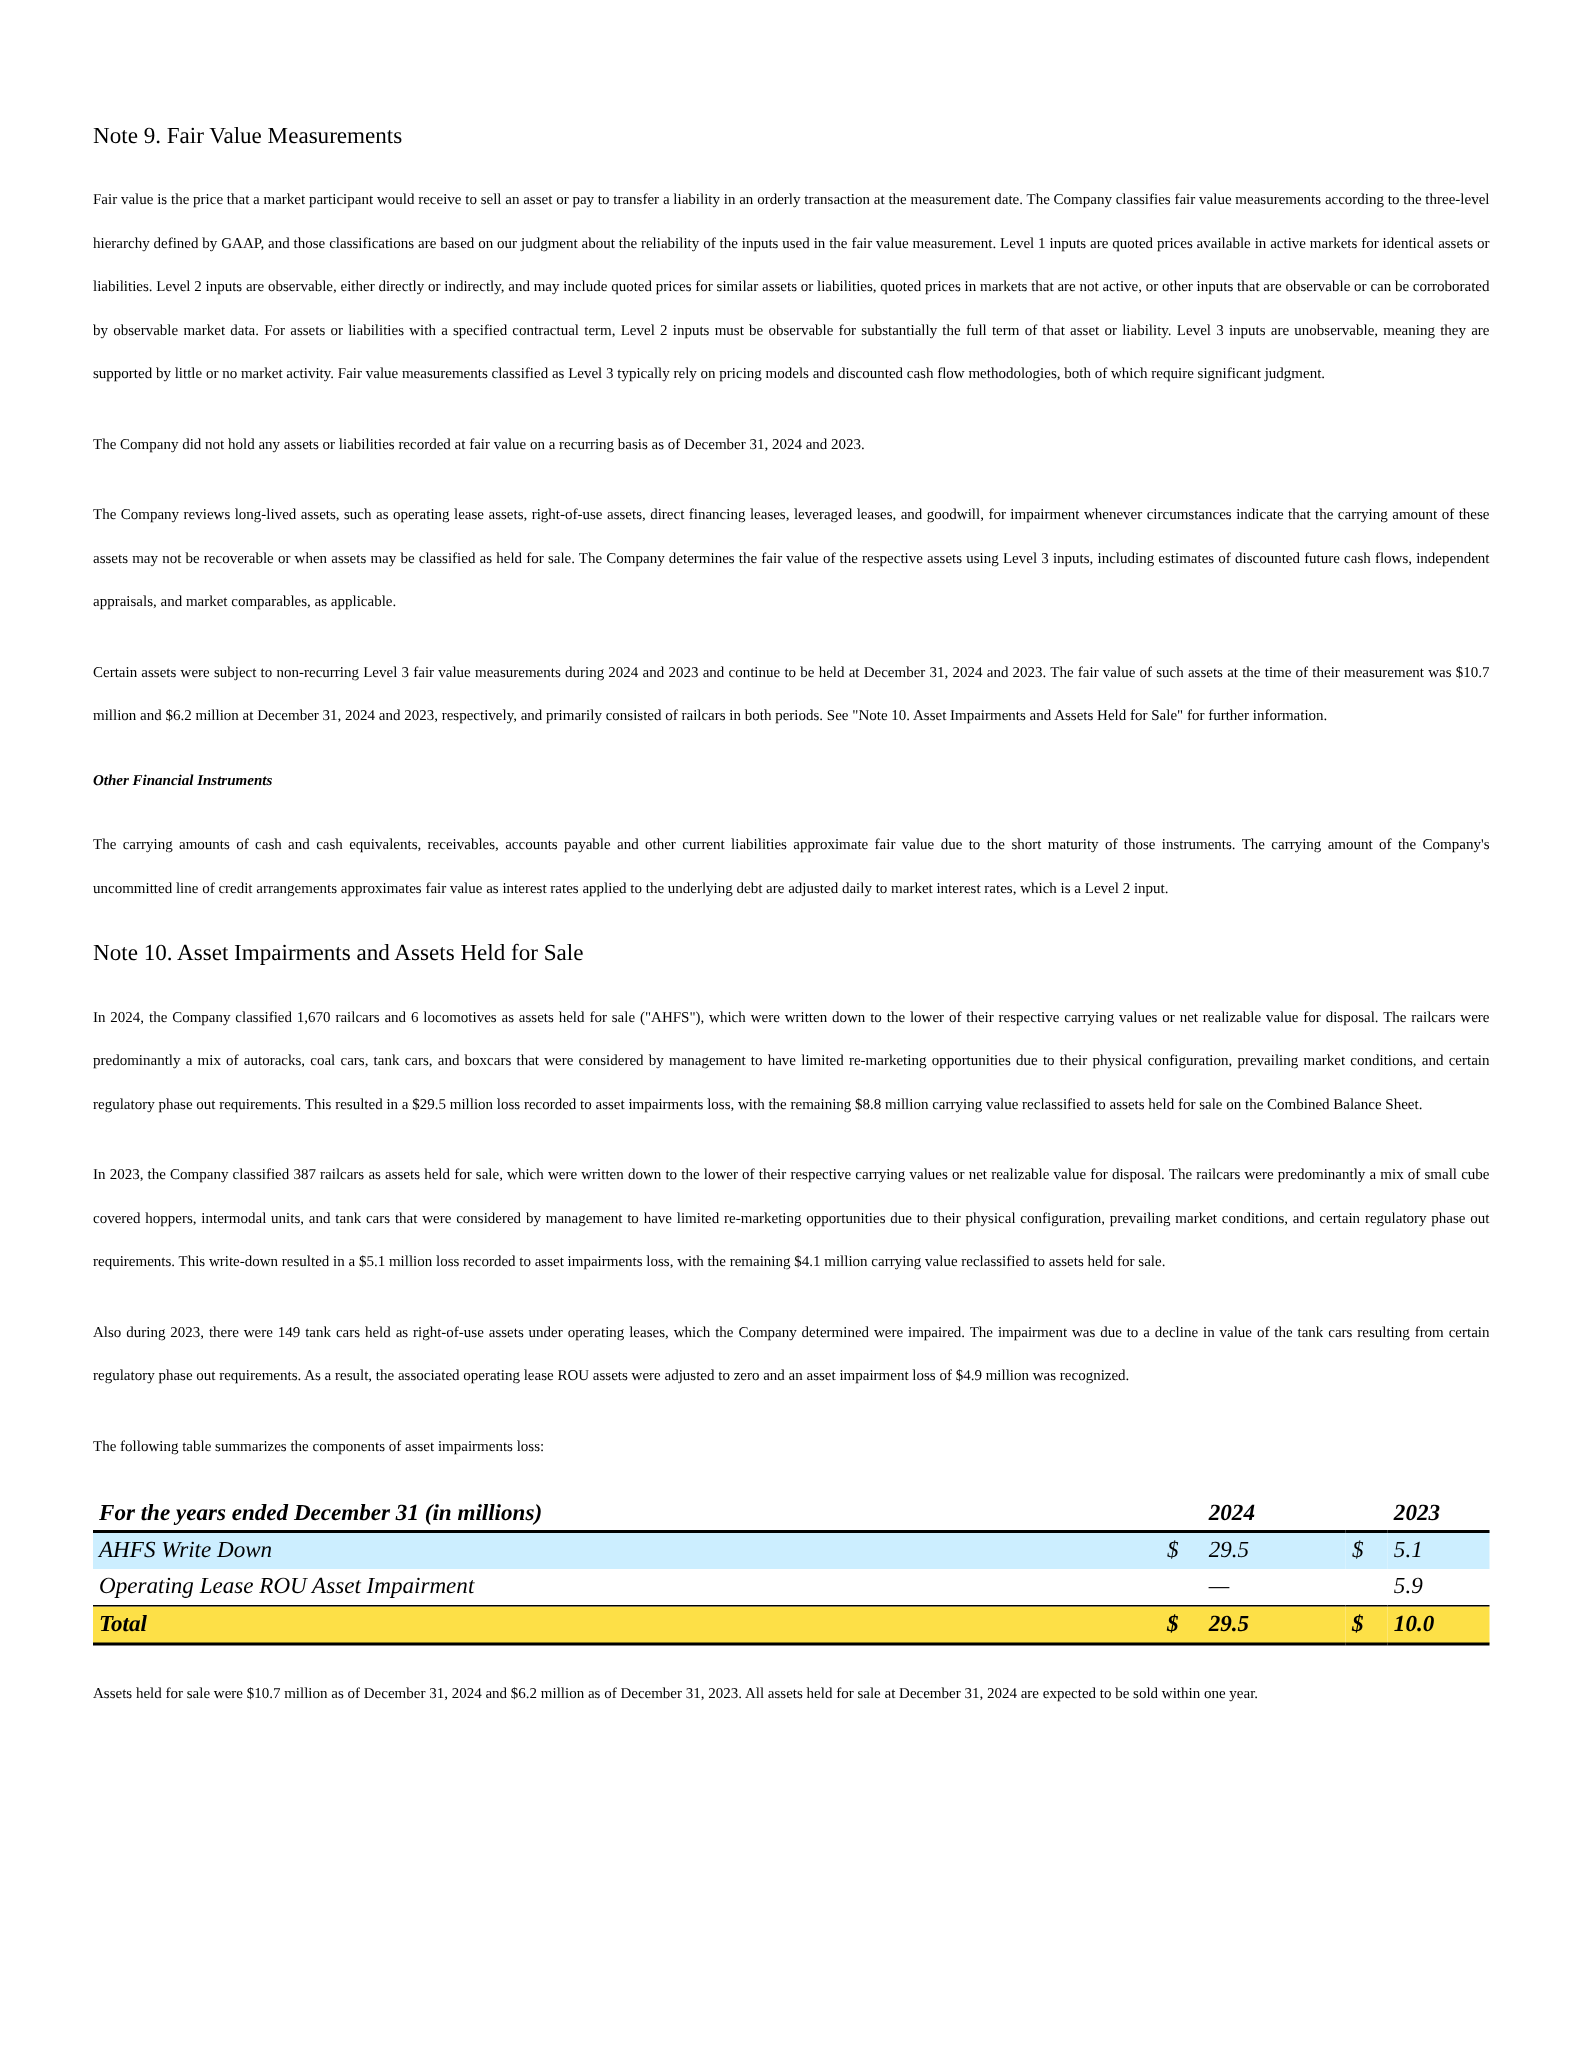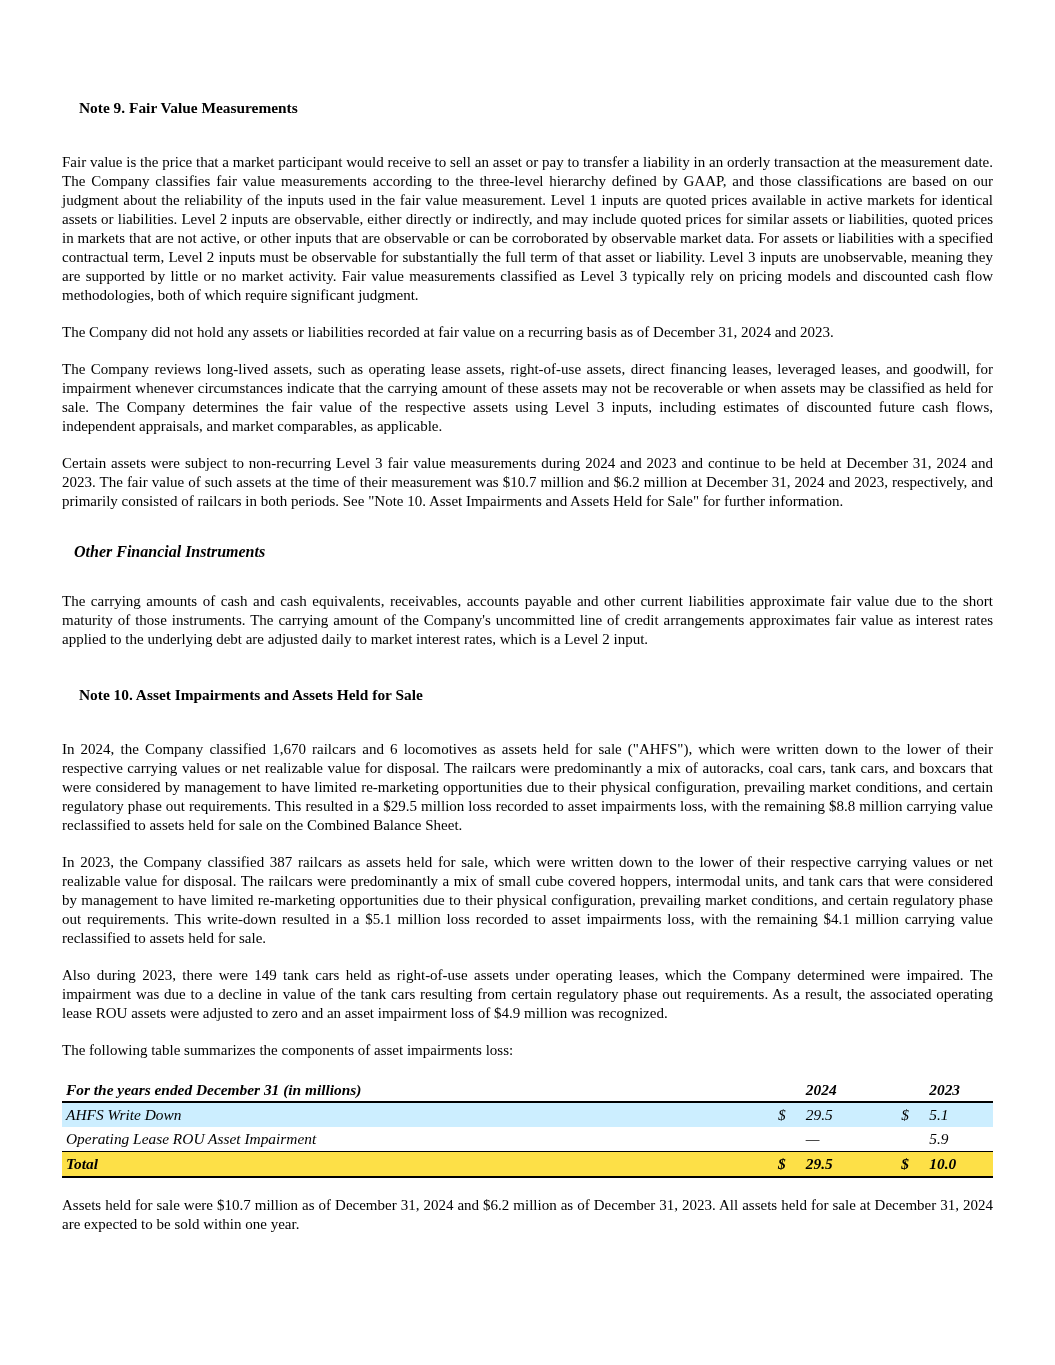--- a/index.html
+++ b/index.html
@@ -1,24 +1,24 @@
 <!DOCTYPE html>
 <html><head>
 <meta charset="utf-8">
 <style>
   html, body { margin: 0; padding: 0; background: #ffffff; }
   body {
     width: 1055px; height: 1365px; position: relative; overflow: hidden;
     font-family: "Liberation Serif", serif; color: #000;
   }
   .page { position: absolute; left: 62px; top: 80px; width: 931px; }
-  .h { font-weight: bold; font-size: 15.4px; line-height: 21px; margin: 17px; }
-  .hi { font-weight: bold; font-style: italic; font-size: 16px; line-height: 21px; margin: 12px; }
+  .h { font-weight: normal; font-size: 15.4px; line-height: 21px; margin: 0; }
+  .hi { font-weight: bold; font-style: italic; font-size: 10px; line-height: 21px; margin: 0; }
   p.t {
-    font-size: 15px; line-height: 19px; margin: 0; text-align: justify;
+    font-size: 10px; line-height: 29px; margin: 0; text-align: justify;
   }
   .gap { height: 18px; }
   table.imp { width: 931px; border-collapse: collapse; font-size: 15.4px; line-height: 20px; font-style: italic; }
   table.imp td { padding: 2px 4px 2px 4px; }
   table.imp tr.head td { font-weight: bold; border-bottom: 2px solid #000; padding-bottom: 1px; }
   table.imp tr.shade td { background: #cceeff; }
   table.imp tr.total td { font-weight: bold; border-top: 1px solid #000; border-bottom: 2px solid #000; background: #fde047; }
   td.lbl { width: 710px; }
   td.cur { width: 20px; text-align: left; }
   td.num { width: 60px; text-align: left; }

